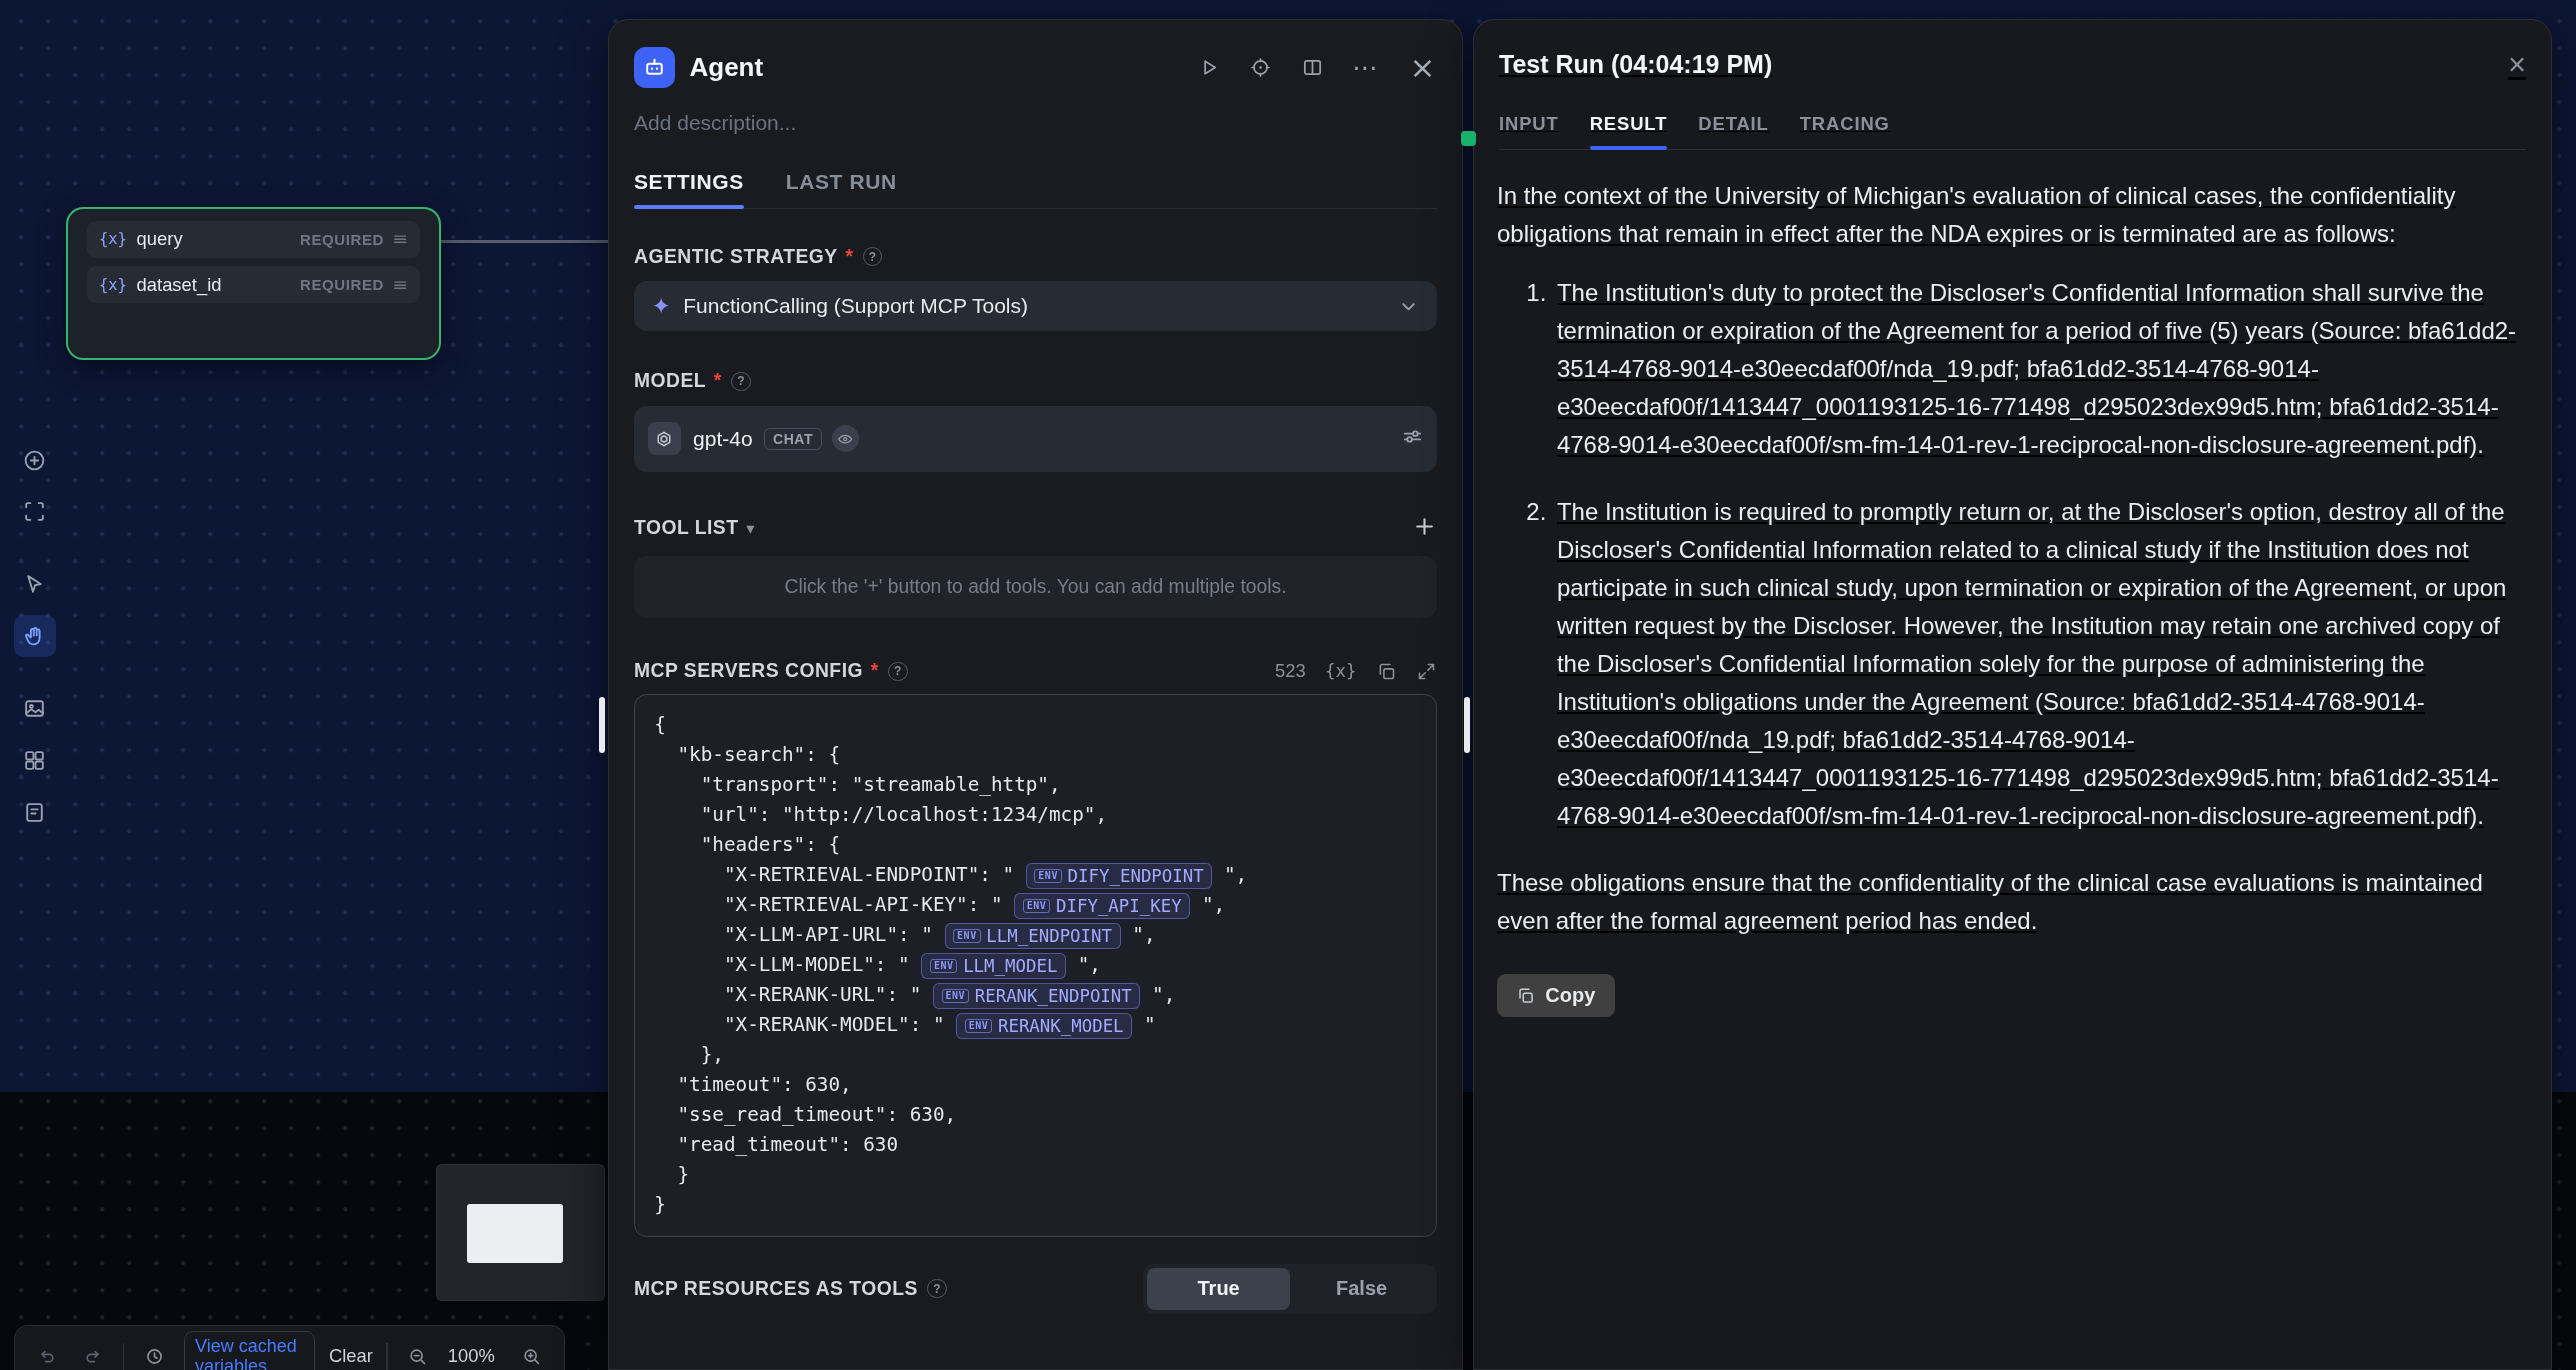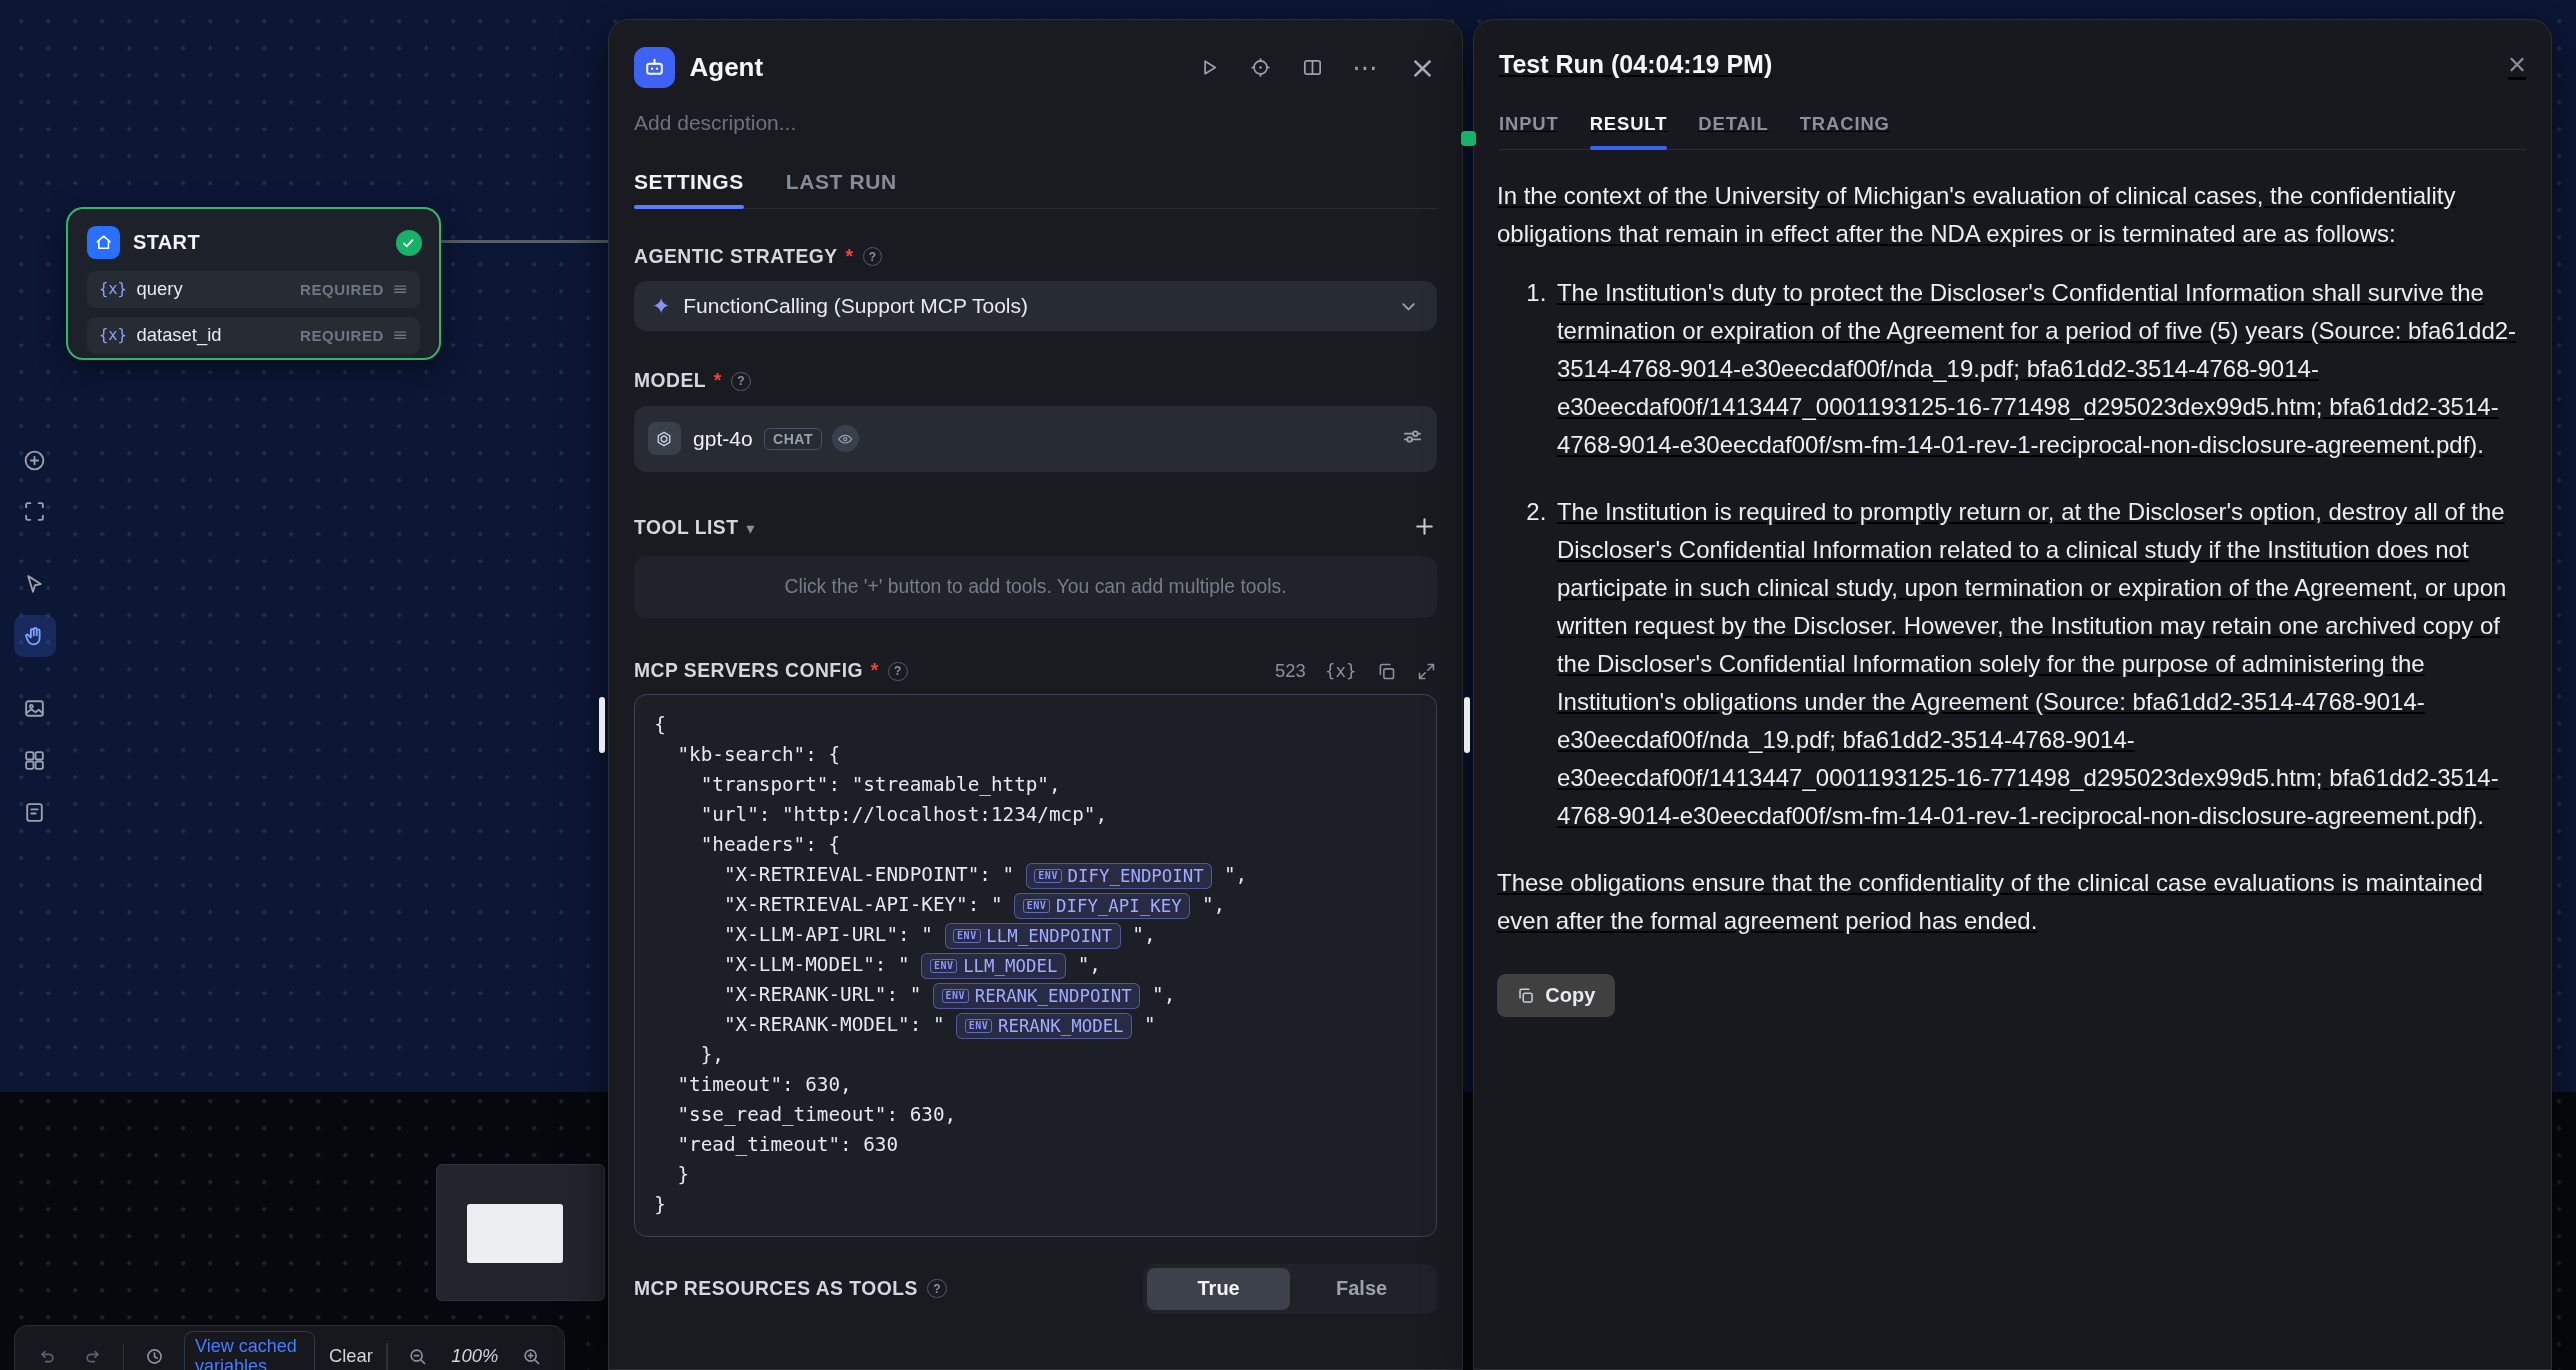--- a/index.html
+++ b/index.html
@@ -48,21 +48,21 @@
   
   .bottom-bar { position:absolute; left:13.5px; top:1325px; height:62px; background:#16181e;
     border:1px solid #2a2d35; border-radius:13.5px; display:flex; align-items:center; padding:0 15.5px; gap:13.5px; }
   .bb-ico { width:33px; height:33px; display:flex; align-items:center; justify-content:center; color:#8b919d; }
   .bb-ico.dim { color:#5c6370; }
   .bb-ico svg { width:21px; height:21px; stroke:currentColor; fill:none; stroke-width:1.9; stroke-linecap:round; stroke-linejoin:round; }
   .bb-divider { width:1.4px; height:27px; background:#2d3039; }
   .cached-btn { max-width:131px; border:1.4px solid #343946; border-radius:8.7px; padding:3.9px 9.7px;
     color:#477cff; font-size:18px; line-height:20px; text-align:left; }
   .clear-btn { color:#cfd3da; font-size:18.4px; }
-  .zoom-level { color:#cfd3da; font-size:18.4px; min-width:54px; text-align:center;font-style:italic; }
+  .zoom-level { color:#cfd3da; font-size:18.4px; min-width:54px; text-align:left; }
 
   
   .panel { position:absolute; top:19.3px; height:1351px; background:#191b21; border:1px solid rgba(255,255,255,.09);
     border-radius:21px 21px 0 0; box-shadow:0 11.6px 46px rgba(0,0,0,.55); }
 
   
   .agent-panel { left:608px; width:855px; }
   .ap-header { display:flex; align-items:center; padding:27px 25px 0 25px; }
   .agent-ico { width:41px; height:41px; border-radius:11.6px; background:#3e63f4; display:flex; align-items:center; justify-content:center; }
   .agent-ico svg { width:25px; height:25px; stroke:#fff; fill:none; stroke-width:1.9; stroke-linecap:round; stroke-linejoin:round; }
@@ -158,34 +158,20 @@
 </head>
 <body>
 
 <div id="app">
 
   <div class="canvas"></div>
   <div class="selection-overlay"></div>
   <div class="edge"></div>
 
   <div class="start-node">
-    <div class="head">
-      <span class="node-ico">
-        <svg viewBox="0 0 24 24">
-            <path d="M4 11l8-7 8 7"></path>
-            <path d="M6 9.5V19h12V9.5"></path>
-          </svg>
-      </span>
-      <span class="start-title">START</span>
-      <span class="status-badge">
-        <svg viewBox="0 0 24 24">
-            <path d="M5 12.5l4.5 4.5L19 7"></path>
-          </svg>
-      </span>
-    </div>
     <div class="start-vars">
         <div class="var-row">
           <span class="var-ico">{x}</span>
           <span class="var-name">query</span>
           <span class="var-tag">REQUIRED</span>
           <svg class="mini-menu" viewBox="0 0 24 24">
             <path d="M4 7.5h16M4 12h16M4 16.5h16"></path>
           </svg>
         </div>
         <div class="var-row">

